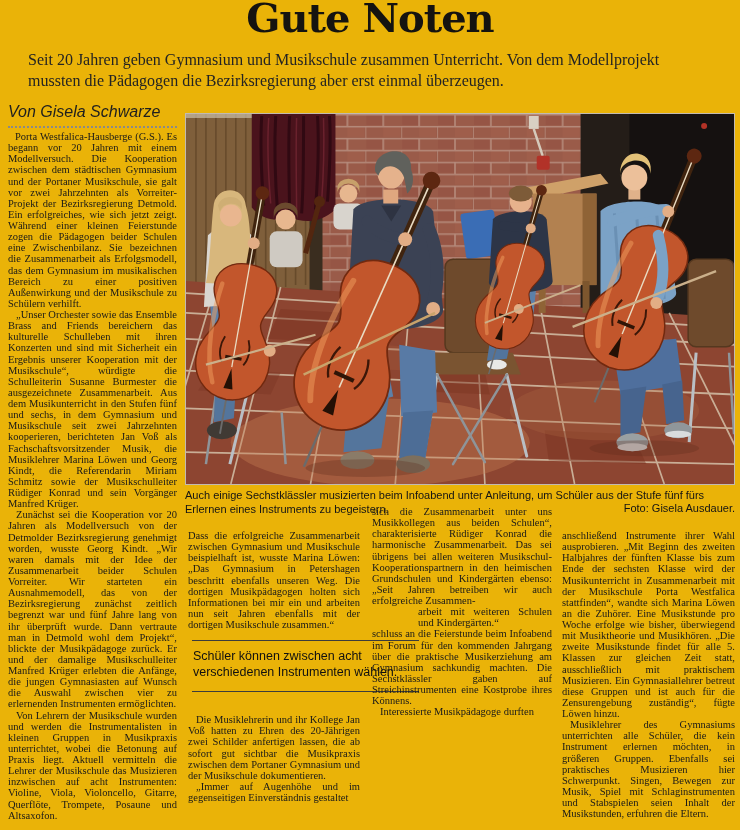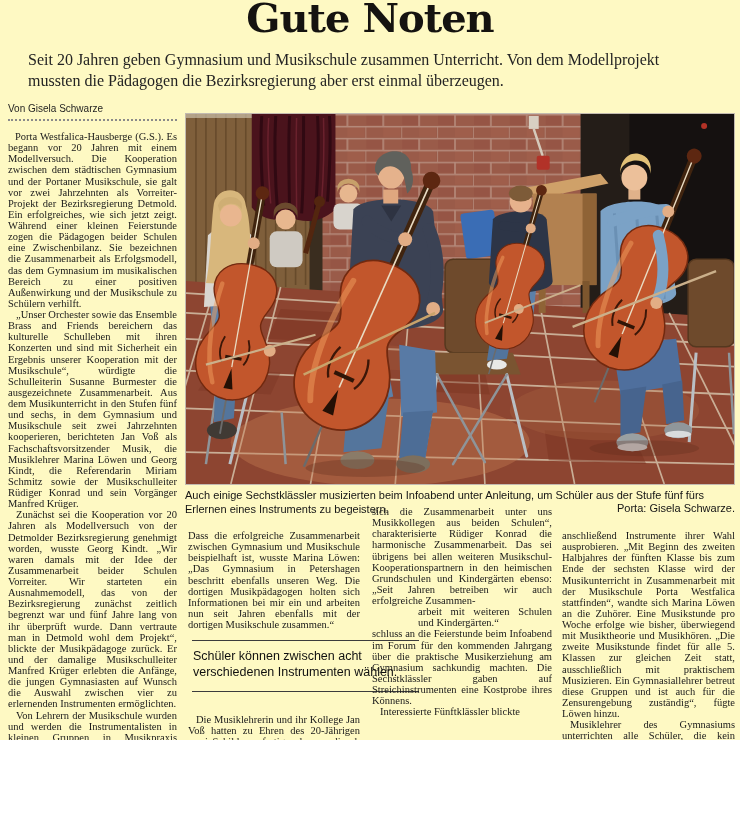--- a/index.html
+++ b/index.html
@@ -1,25 +1,25 @@
 <!DOCTYPE html>
 <html lang="de"><head>
 <meta charset="utf-8">
 <style>
   html,body{margin:0;padding:0;background:#ffffff;}
-  .page{position:relative;width:740px;height:740px;background:#fef9c3;overflow:hidden;
+  .page{position:relative;width:740px;height:830px;background:#eab308;overflow:hidden;
         font-family:"Liberation Serif",serif;}
   .headline{position:absolute;top:-6px;left:0;width:740px;margin:0;text-align:center;
         font-family:"DejaVu Serif",serif;font-weight:700;font-size:40px;line-height:48px;
         letter-spacing:-1px;color:#151310;}
   .subhead{position:absolute;top:50px;left:28px;width:684px;margin:0;text-align:left;
         font-family:"Liberation Serif",serif;font-size:16px;line-height:20.5px;color:#232323;}
   .byline{position:absolute;top:103px;left:8px;width:169px;
-        font-family:"Liberation Sans",sans-serif;font-size:10px;color:#1f1f1f;
-        padding-bottom:5px;border-bottom:2px dotted #8a8a8a;}
+        font-family:"Liberation Sans",sans-serif;font-size:16px;color:#1f1f1f;
+        padding-bottom:5px;border-bottom:2px dotted #8a8a8a;font-style:italic;}
   .photo{position:absolute;top:113px;left:185px;width:550px;height:372px;margin:0;
         border:1px solid #c2bab0;box-sizing:border-box;overflow:hidden;background:#7a4a38;}
   .photo svg{display:block;}
   .caption{position:absolute;top:489px;left:185px;width:550px;
         font-family:"Liberation Sans",sans-serif;font-size:11px;line-height:13.8px;color:#141414;}
   .credit{position:absolute;right:0;bottom:1px;}
   .col{position:absolute;font-family:"Liberation Serif",serif;font-size:10.5px;line-height:11.12px;
         text-align:justify;color:#191919;-webkit-hyphens:auto;hyphens:auto;}
   .col p{margin:0;}
   .col p.ind{text-indent:8px;}
@@ -213,21 +213,21 @@
         <circle cx="472" cy="190" r="6" fill="#e2ad85"></circle>
         <line x1="388" y1="214" x2="532" y2="158" stroke="#cbb08b" stroke-width="2.4"></line>
       </g>
 
       <ellipse cx="180" cy="356" rx="60" ry="9" fill="#5e2a1c" opacity="0.3"></ellipse>
       <ellipse cx="460" cy="336" rx="55" ry="8" fill="#5e2a1c" opacity="0.3"></ellipse>
     </svg>
   </figure>
 
   <div class="caption">
-    <span class="credit">Porta: Gisela Schwarze.</span>
+    <span class="credit">Foto: Gisela Ausdauer.</span>
     <span>Auch einige Sechstklässler musizierten beim Infoabend unter Anleitung, um Schüler aus der Stufe fünf fürs Erlernen eines Instruments zu begeistern.</span>
   </div>
 
   <div class="col col1">
     <p><b class="lead">Porta Westfalica-Hausberge</b> <span>(G.S.).</span> <span>Es begann vor 20 Jahren mit einem Modellversuch. Die Kooperation zwischen dem städtischen Gymnasium und der Portaner Musikschule, sie galt vor zwei Jahrzehnten als Vorreiter-Projekt der Bezirksregierung Detmold. Ein erfolgreiches, wie sich jetzt zeigt. Während einer kleinen Feierstunde zogen die Pädagogen beider Schulen eine Zwischenbilanz. Sie bezeichnen die Zusammenarbeit als Erfolgsmodell, das dem Gymnasium im musikalischen Bereich zu einer positiven Außenwirkung und der Musikschule zu Schülern verhilft.</span></p>
     <p class="ind">„Unser Orchester sowie das Ensemble Brass and Friends bereichern das kulturelle Schulleben mit ihren Konzerten und sind mit Sicherheit ein Ergebnis unserer Kooperation mit der Musikschule“, würdigte die Schulleiterin Susanne Burmester die ausgezeichnete Zusammenarbeit. Aus dem Musikunterricht in den Stufen fünf und sechs, in dem Gymnasium und Musikschule seit zwei Jahrzehnten kooperieren, berichteten Jan Voß als Fachschaftsvorsitzender Musik, die Musiklehrer Marina Löwen und Georg Kindt, die Referendarin Miriam Schmitz sowie der Musikschulleiter Rüdiger Konrad und sein Vorgänger Manfred Krüger.</p>
     <p class="ind">Zunächst sei die Kooperation vor 20 Jahren als Modellversuch von der Detmolder Bezirksregierung genehmigt worden, wusste Georg Kindt. „Wir waren damals mit der Idee der Zusammenarbeit beider Schulen Vorreiter. Wir starteten ein Ausnahmemodell, das von der Bezirksregierung zunächst zeitlich begrenzt war und fünf Jahre lang von ihr überprüft wurde. Dann vertraute man in Detmold wohl dem Projekt“, blickte der Musikpädagoge zurück. Er und der damalige Musikschulleiter Manfred Krüger erlebten die Anfänge, die jungen Gymnasiasten auf Wunsch die Auswahl zwischen vier zu erlernenden Instrumenten ermöglichten.</p>
     <p class="ind">Von Lehrern der Musikschule wurden und werden die Instrumentalisten in kleinen Gruppen in Musikpraxis unterrichtet, wobei die Betonung auf Praxis liegt. Aktuell vermitteln die Lehrer der Musikschule das Musizieren inzwischen auf acht Instrumenten: Violine, Viola, Violoncello, Gitarre, Querflöte, Trompete, Posaune und Altsaxofon.</p>
   </div>
 
@@ -237,21 +237,21 @@
       <p>Schüler können zwischen acht verschiedenen Instrumenten wählen.</p>
     </div>
     <p class="ind">Die Musiklehrerin und ihr Kollege Jan Voß hatten zu Ehren des 20-Jährigen zwei Schilder anfertigen lassen, die ab sofort gut sichtbar die Musikpraxis zwischen dem Portaner Gymnasium und der Musikschule dokumentieren.</p>
     <p class="ind">„Immer auf Augenhöhe und im gegenseitigen Einverständnis gestaltet</p>
   </div>
 
   <div class="col col3">
     <p>sich die Zusammenarbeit unter uns Musikkollegen aus beiden Schulen“, charakterisierte Rüdiger Konrad die harmonische Zusammenarbeit. Das sei übrigens bei allen weiteren Musikschul-Kooperationspartnern in den heimischen Grundschulen und Kindergärten ebenso: „Seit Jahren betreiben wir auch erfolgreiche Zusammen-</p>
     <p class="indented">arbeit mit weiteren Schulen und Kindergärten.“</p>
     <p>schluss an die Feierstunde beim Infoabend im Forum für den kommenden Jahrgang über die praktische Musikerziehung am Gymnasium sachkundig machten. Die Sechstklässler gaben auf Streichinstrumenten eine Kostprobe ihres Könnens.</p>
-    <p class="ind">Interessierte Fünftklässler blickte</p>
+    <p class="ind">Interessierte Musikpädagoge durften</p>
   </div>
 
   <div class="col col4">
     <p>anschließend Instrumente ihrer Wahl ausprobieren. „Mit Beginn des zweiten Halbjahres der fünften Klasse bis zum Ende der sechsten Klasse wird der Musikunterricht in Zusammenarbeit mit der Musikschule Porta Westfalica stattfinden“, wandte sich Marina Löwen an die Zuhörer. Eine Musikstunde pro Woche erfolge wie bisher, überwiegend mit Musiktheorie und Musikhören. „Die zweite Musikstunde findet für alle 5. Klassen zur gleichen Zeit statt, ausschließlich mit praktischem Musizieren. Ein Gymnasiallehrer betreut diese Gruppen und ist auch für die Zensurengebung zuständig“, fügte Löwen hinzu.</p>
     <p class="ind">Musiklehrer des Gymnasiums unterrichten alle Schüler, die kein Instrument erlernen möchten, in größeren Gruppen. Ebenfalls sei praktisches Musizieren hier Schwerpunkt. Singen, Bewegen zur Musik, Spiel mit Schlaginstrumenten und Stabspielen seien Inhalt der Musikstunden, erfuhren die Eltern.</p>
   </div>
 
 </div>
 
 </body></html>

